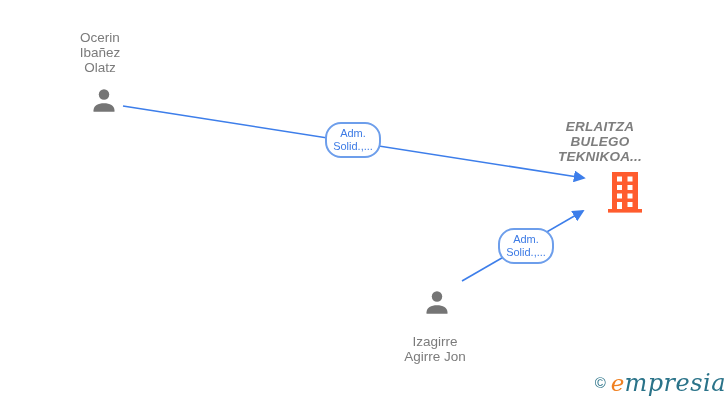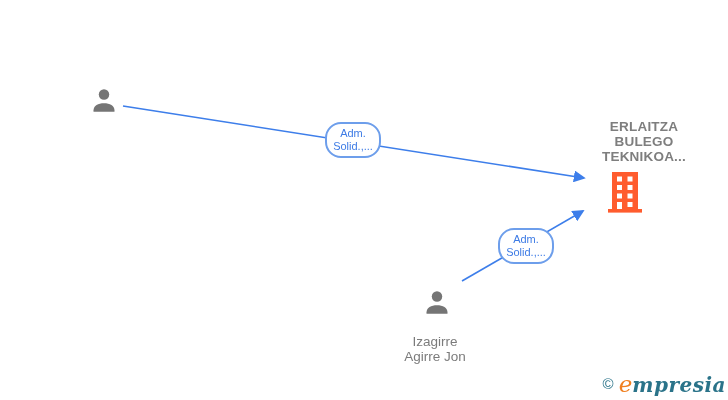--- a/index.html
+++ b/index.html
@@ -56,45 +56,48 @@
   }
   .logo-c {
     color: var(--logo-teal);
     font-style: normal;
     font-size: 15px;
     margin-right: 5px;
     vertical-align: 3px;
     font-family: "Liberation Sans", sans-serif;
   }
   .logo-e  { color: var(--logo-orange); font-size: 23px; }
-  .logo-rest { color: var(--logo-teal); font-size: 20px; letter-spacing: 0.5px; font-weight: bold; }
+  .logo-rest { color: var(--logo-teal); font-size: 24px; letter-spacing: 0.5px; }
 </style>
 </head>
 <body>
 
 <div class="canvas">
 
   <svg class="edges-svg">
     <defs>
       <marker id="arrowhead" viewBox="0 0 10 10" refX="8.5" refY="5" markerWidth="7.5" markerHeight="7.5" orient="auto">
         <path d="M0 0 L10 5 L0 10 z" style="fill: var(--arrow-blue);"></path>
       </marker>
     </defs>
     <line class="edge-line" x1="123" y1="106" x2="584" y2="178" marker-end="url(#arrowhead)"></line>
     <line class="edge-line" x1="462" y1="281" x2="583" y2="211" marker-end="url(#arrowhead)"></line>
   </svg>
 
+  <div class="node-label" style="left:40px; top:30px; width:120px;">Ocerin
+Ibañez
+Olatz</div>
   <div class="node-icon" style="left:87px; top:84px;">
     <svg width="34" height="34" viewBox="0 0 24 24">
       <circle cx="12" cy="7.4" r="3.7" style="fill: var(--node-gray);"></circle>
       <path d="M4.6 19.6 v-1.1 c0-3.1 3.3-4.9 7.4-4.9 s7.4 1.8 7.4 4.9 v1.1 z" style="fill: var(--node-gray);"></path>
     </svg>
   </div>
 
-  <div class="node-label company-label" style="left:574px; top:119px; width:140px; color: var(--company-gray);">ERLAITZA
+  <div class="node-label company-label" style="left:530px; top:119px; width:140px; color: var(--company-gray); font-style: italic;">ERLAITZA
 BULEGO
 TEKNIKOA...</div>
   <div class="node-icon" style="left:607px; top:172px;">
     <svg width="36" height="41" viewBox="0 0 36 41">
       <rect x="1" y="37" width="34" height="3.6" style="fill: var(--building-orange);"></rect>
       <rect x="5" y="0" width="26" height="37" style="fill: var(--building-orange);"></rect>
       <rect x="10" y="4.5" width="5" height="5" fill="#ffffff"></rect>
       <rect x="20.5" y="4.5" width="5" height="5" fill="#ffffff"></rect>
       <rect x="10" y="13" width="5" height="5" fill="#ffffff"></rect>
       <rect x="20.5" y="13" width="5" height="5" fill="#ffffff"></rect>

